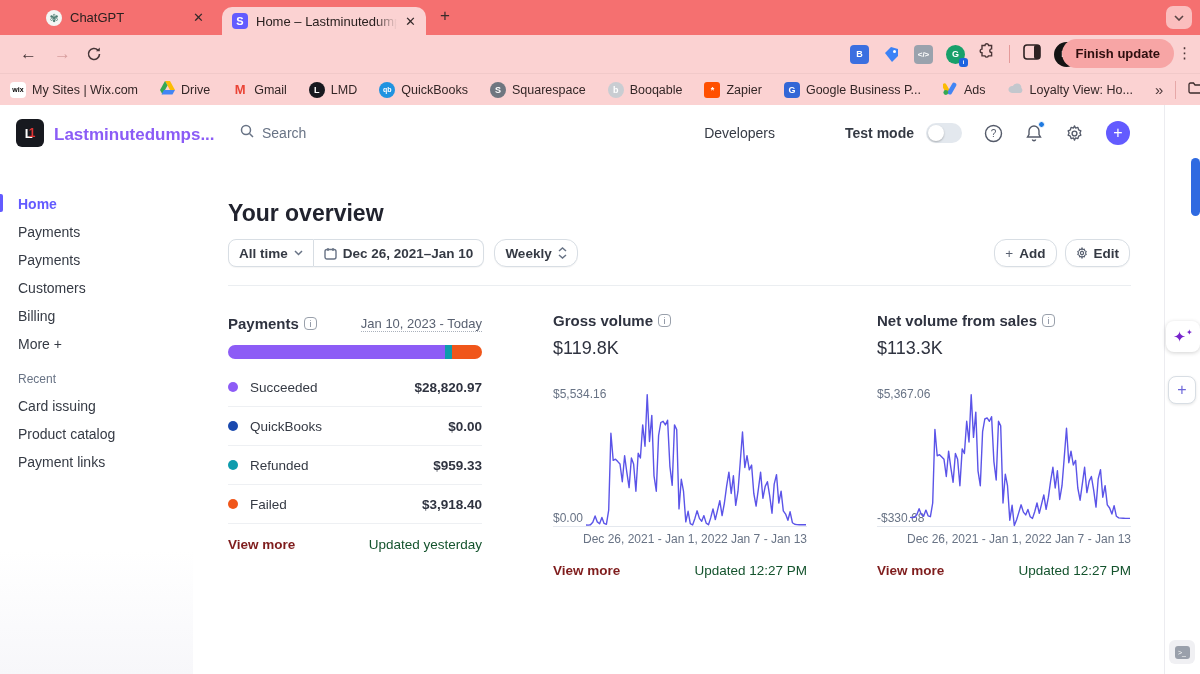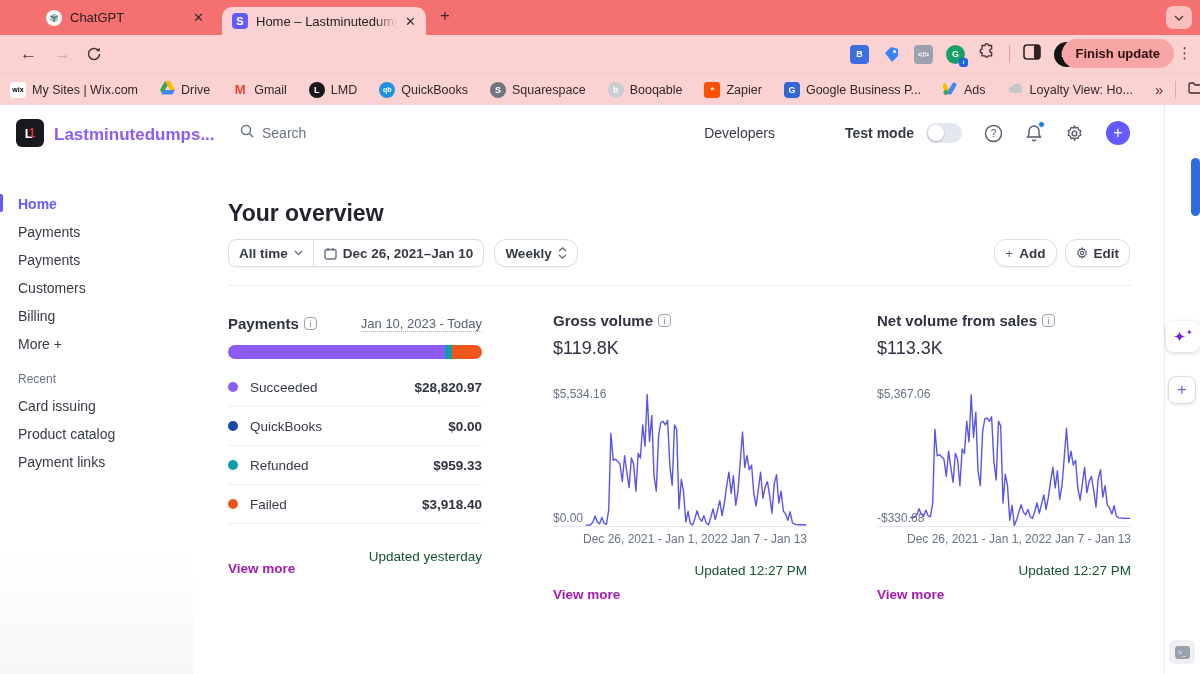--- a/index.html
+++ b/index.html
@@ -71,21 +71,21 @@
   .panel { position:absolute; top:210px; width:254px; }
   .panel-head { display:flex; align-items:center; }
   .panel-title { font-size:15px; font-weight:bold; color:#2f3340; display:flex; align-items:center; gap:5px; }
   .info-ico { width:13px; height:13px; border:1px solid #99a0ab; border-radius:4px; color:#7b8494; font-size:9px; display:inline-flex; align-items:center; justify-content:center; font-weight:normal; }
   .period { margin-left:auto; font-size:13px; color:#596171; border-bottom:1px dotted #aab1bc; }
   #stacked-bar { margin-top:13px; height:14px; border-radius:7px; overflow:hidden; display:flex; }
   .leg-row { display:flex; align-items:center; height:39px; border-bottom:1px solid #eef0f3; font-size:13.5px; color:#353a44; }
   .leg-dot { width:10px; height:10px; border-radius:50%; margin-right:12px; flex:none; }
   .leg-amt { margin-left:auto; font-weight:bold; color:#2f3340; }
   .panel-foot { display:flex; align-items:center; margin-top:13px; font-size:13.5px; }
-  .view-more { color:#a21caf; font-weight:bold;margin-top:24px; }
+  .view-more { color:#7f1d1d; font-weight:bold; }
   .updated { margin-left:auto; color:#14532d; }
 
   .chart-value { font-size:18px; color:#2f3340; margin-top:9px; }
   .plot { position:relative; margin-top:34px; height:134px; border-bottom:1px solid #e4e8ee; }
   .ymax { position:absolute; left:0; top:-6px; font-size:12px; color:#687385; }
   .ymin { position:absolute; left:0; bottom:1px; font-size:12px; color:#687385; }
   .plot svg { position:absolute; left:33px; bottom:-1px; }
   .xlabels { position:relative; height:16px; margin-top:5px; font-size:12px; color:#687385; }
   .xl1 { position:absolute; left:30px; }
   .xl2 { position:absolute; right:0; }

